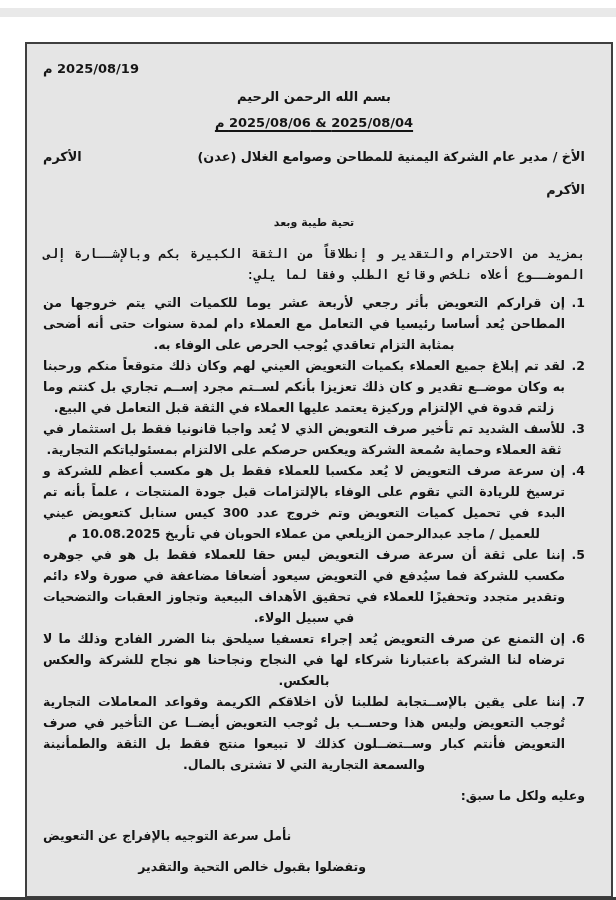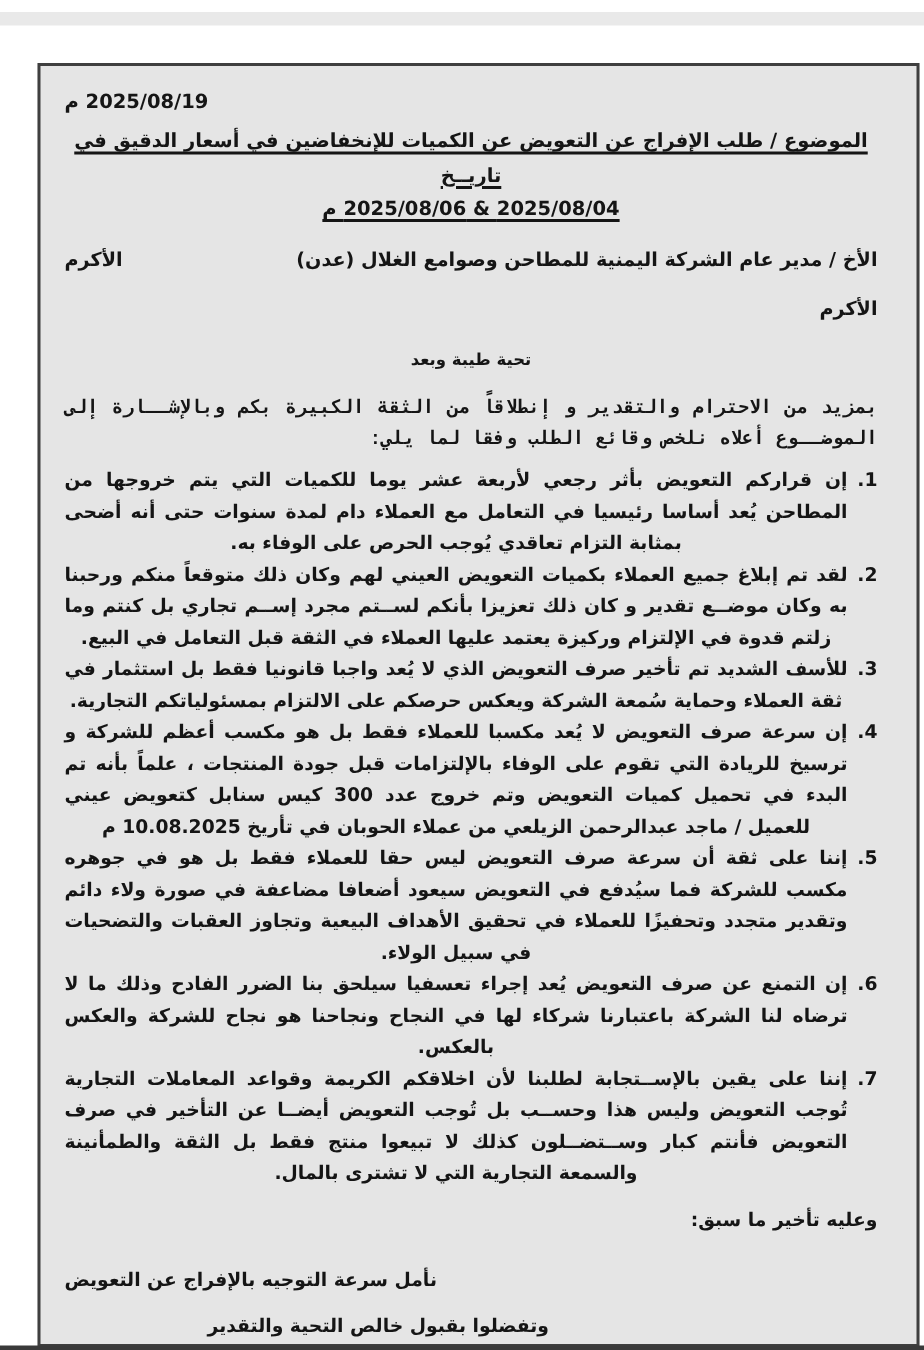--- a/index.html
+++ b/index.html
@@ -65,23 +65,23 @@
 </style>
 </head>
 <body>
 
 <div class="scan-band"></div>
 
 <div class="sheet">
 
   <div class="date-line">2025/08/19 م</div>
 
+  <div class="basmala">بسم الله الرحمن الرحيم</div>
 
   <div class="subject">
-    <div class="u">الموضوع / طلب الإفراج عن التعويض عن الكميات للإنخفاضين في أسعار الدقيق في تاريــخ</div>
     <div class="u">2025/08/04 &amp; 2025/08/06 م</div>
   </div>
 
   <div class="recipients">
     <div class="recipient-row">
       <span>الأخ / مدير عام الشركة اليمنية للمطاحن وصوامع الغلال  (عدن)</span>
       <span>الأكرم</span>
     </div>
     <div class="recipient-row">
       <span>الأكرم</span>
@@ -117,21 +117,21 @@
       <span class="num">6.</span>
       <span class="txt">إن التمنع عن صرف التعويض يُعد إجراء تعسفيا سيلحق بنا الضرر الفادح وذلك ما لا ترضاه لنا الشركة باعتبارنا شركاء لها في النجاح ونجاحنا هو نجاح للشركة والعكس بالعكس.</span>
     </div>
     <div class="list-item">
       <span class="num">7.</span>
       <span class="txt">إننا على يقين بالإســتجابة لطلبنا لأن اخلاقكم الكريمة وقواعد المعاملات التجارية تُوجب التعويض وليس هذا وحســب بل تُوجب التعويض أيضــا عن التأخير في صرف التعويض فأنتم كبار وســتضــلون كذلك لا تبيعوا منتج فقط بل الثقة والطمأنينة والسمعة التجارية التي لا تشترى بالمال.</span>
     </div>
   </div>
 
   <div class="closing-intro">
-    <span class="pad">وعليه تأخير ما سبق:</span>
+    <span class="pad">وعليه ولكل ما سبق:</span>
   </div>
 
   <div class="closing-request">نأمل سرعة التوجيه بالإفراج عن التعويض</div>
 
   <div class="closing-salutation">وتفضلوا بقبول خالص التحية والتقدير</div>
 
 </div>
 
 <div class="bottom-strip"></div>
 

